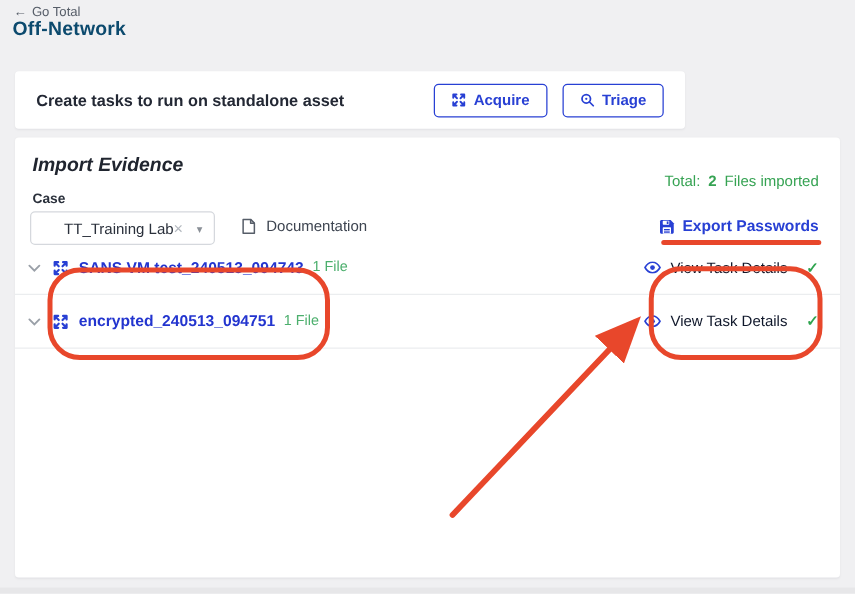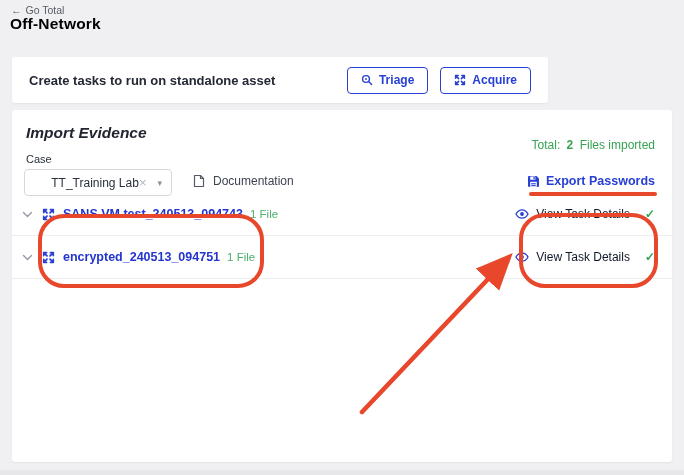--- a/index.html
+++ b/index.html
@@ -8,38 +8,38 @@
     font-family:"Liberation Sans", sans-serif;
     background:#f0f0f2;
     position:relative;
     overflow:hidden;
     color:#252b37;
   }
   .abs { position:absolute; }
 
   
   .go-back { left:11px; top:4px; font-size:10.5px; color:#565d68; display:flex; align-items:center; gap:4px; cursor:pointer; }
-  .page-title { left:10px; top:15px; font-size:15.5px; font-weight:700; color:#000000; letter-spacing:.2px; }
+  .page-title { left:10px; top:15px; font-size:15.5px; font-weight:700; color:#0c4a6e; letter-spacing:.2px; }
 
   
   .card { background:#ffffff; border-radius:3px; box-shadow:0 1px 2px rgba(16,24,40,.06); }
   .topbar { left:12px; top:57px; width:536px; height:46px; display:flex; align-items:center; padding:0 17px; }
   .topbar-label { font-size:13px; font-weight:700; color:#232834; }
   .topbar-actions { margin-left:auto; display:flex; gap:12px; }
   .btn {
     display:flex; align-items:center; gap:6px;
     height:27px; padding:0 13px;
     background:#fff; border:1px solid #2840d4; border-radius:4px;
     color:#2840d4; font-size:12px; font-weight:700; cursor:pointer;
     font-family:"Liberation Sans", sans-serif;
   }
 
   .panel { left:12px; top:110px; width:660px; height:352px; }
   .panel-title { left:26px; top:124px; font-size:15.5px; font-weight:700; color:#20252f;font-style:italic; }
-  .case-label { left:26px; top:153px; font-size:11px; font-weight:400; color:#2a303b; }
+  .case-label { left:26px; top:153px; font-size:11px; font-weight:700; color:#2a303b; }
   .case-select {
     left:24px; top:169px; width:148px; height:27px;
     background:#fff; border:1px solid #d5d8dd; border-radius:4px;
     display:flex; align-items:center; padding:0 9px; cursor:pointer;text-align:right;
   }
   .case-select .val { font-size:12px; color:#2a303b; flex:1; white-space:nowrap; }
   .clear-x { color:#b3b8bf; font-size:13px; margin-right:11px; cursor:pointer; }
   .caret { color:#8a9097; font-size:9px; cursor:pointer; }
 
   .doc-link { left:193px; top:174px; display:flex; align-items:center; gap:8px; font-size:12px; color:#3d4450; cursor:pointer; }
@@ -75,38 +75,38 @@
   <span>←</span>
   <span>Go Total</span>
 </div>
 <div class="abs page-title">Off-Network</div>
 
 <div class="abs card topbar">
   <div class="topbar-label">Create tasks to run on standalone asset</div>
   <div class="topbar-actions">
     <button class="btn">
       <span style="display:flex">
-        <svg width="12" height="12" viewBox="0 0 12 12" fill="none" stroke="#2840d4" stroke-width="1.4" stroke-linecap="round">
-          <circle cx="5" cy="5" r="3.4"></circle>
-          <line x1="7.6" y1="7.6" x2="10.6" y2="10.6"></line>
-          <circle cx="5" cy="5" r="0.9" fill="#2840d4" stroke="none"></circle>
-        </svg>
-      </span>
-      <span>Triage</span>
-    </button>
-    <button class="btn">
-      <span style="display:flex">
         <svg width="12" height="12" viewBox="0 0 12 12" fill="none" stroke="#2840d4" stroke-width="1.5" stroke-linecap="round" stroke-linejoin="round">
           <path d="M4.6 4.6 L1.6 1.6 M1.6 4.2 V1.6 H4.2"></path>
           <path d="M7.4 4.6 L10.4 1.6 M7.8 1.6 H10.4 V4.2"></path>
           <path d="M4.6 7.4 L1.6 10.4 M1.6 7.8 V10.4 H4.2"></path>
           <path d="M7.4 7.4 L10.4 10.4 M10.4 7.8 V10.4 H7.8"></path>
         </svg>
       </span>
       <span>Acquire</span>
+    </button>
+    <button class="btn">
+      <span style="display:flex">
+        <svg width="12" height="12" viewBox="0 0 12 12" fill="none" stroke="#2840d4" stroke-width="1.4" stroke-linecap="round">
+          <circle cx="5" cy="5" r="3.4"></circle>
+          <line x1="7.6" y1="7.6" x2="10.6" y2="10.6"></line>
+          <circle cx="5" cy="5" r="0.9" fill="#2840d4" stroke="none"></circle>
+        </svg>
+      </span>
+      <span>Triage</span>
     </button>
   </div>
 </div>
 
 <div class="abs card panel"></div>
 
 <div class="abs panel-title">Import Evidence</div>
 <div class="abs case-label">Case</div>
 
 <div class="abs case-select">

